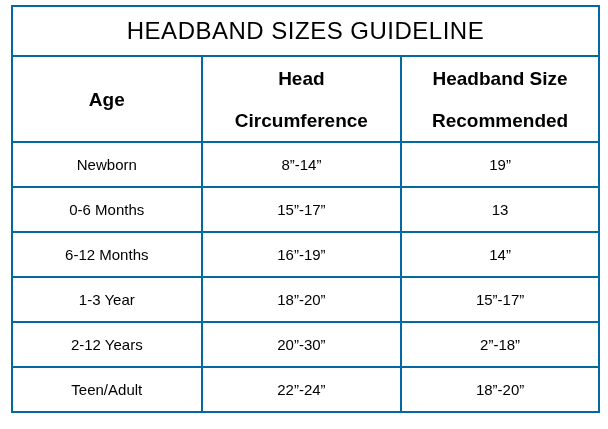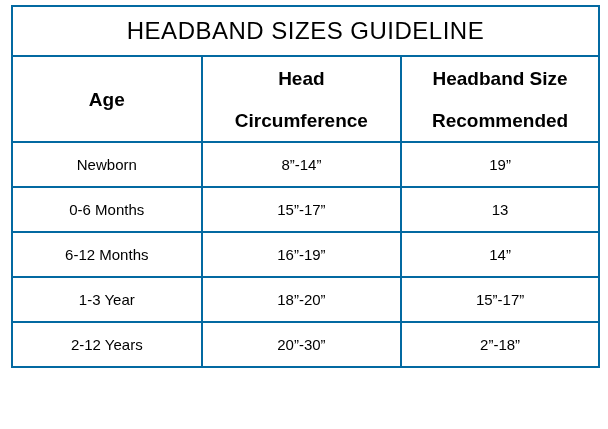--- a/index.html
+++ b/index.html
@@ -113,15 +113,20 @@
       <tr>
         <td class="data-cell">1-3 Year</td>
         <td class="data-cell">18”-20”</td>
         <td class="data-cell">15”-17”</td>
       </tr>
       <tr>
         <td class="data-cell">2-12 Years</td>
         <td class="data-cell">20”-30”</td>
         <td class="data-cell">2”-18”</td>
       </tr>
+      <tr>
+        <td class="data-cell">Teen/Adult</td>
+        <td class="data-cell">22”-24”</td>
+        <td class="data-cell">18”-20”</td>
+      </tr>
     </tbody>
   </table>
 </div>
 
 </body></html>

